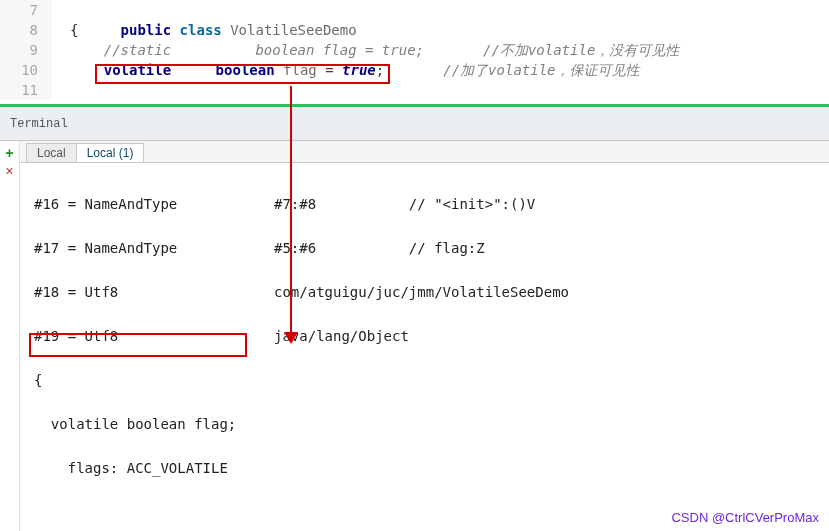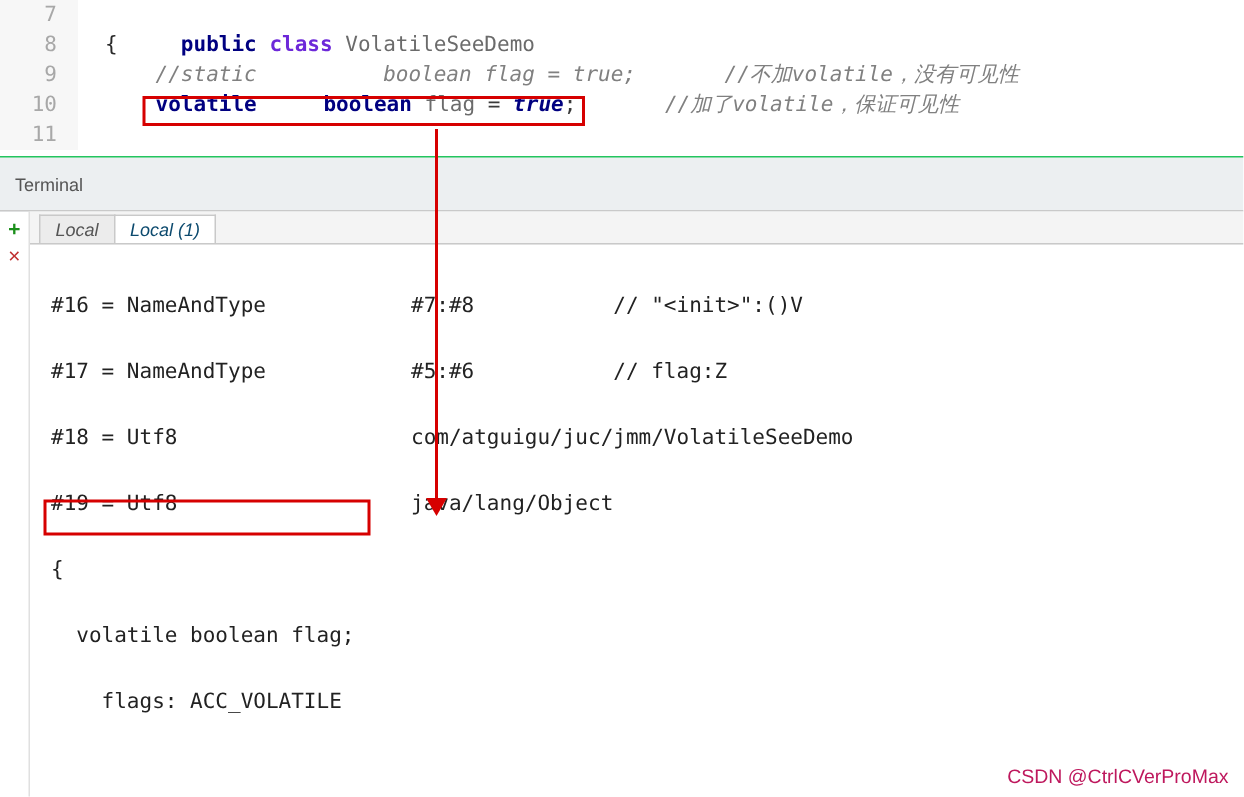--- a/index.html
+++ b/index.html
@@ -28,48 +28,48 @@
     color: #a8a8a8;
     background: #f7f7f7;
     font-family: Consolas, monospace;
   }
   .code {
     padding-left: 18px;
     white-space: pre;
     font-family: Consolas, monospace;
   }
   .kw-public { color: #000080; font-weight: bold; }
-  .kw-class  { color: #6d28d9; font-weight: bold; }
+  .kw-class  { color: #0369a1; font-weight: bold; }
   .kw-volatile { color: #000080; font-weight: bold; }
   .kw-boolean  { color: #000080; font-weight: bold; padding-left: 36px; }
   .kw-true     { color: #000080; font-weight: bold; font-style: italic; }
   .ident  { color: #3a3a3a; }
   .ident-dim { color: #6b6b6b; }
   .brace  { color: #2a2a2a; }
   .comment { color: #808080; font-style: italic; }
   .comment-cn { color: #808080; font-style: italic; }
   .red-box-abs {
     position: absolute;
     border: 2px solid #d60000;
     pointer-events: none;
   }
   #box-volatile-decl { left: 95px; top: 64px; width: 295px; height: 20px; }
   #box-flags-acc     { left: 29px;  top: 333px; width: 218px; height: 24px; }
 
   
   .terminal-bar {
     margin-top: 4px;
-    border-top: 1px solid #22c55e;
+    border-top: 3px solid #22c55e;
     border-bottom: 1px solid #c9c9c9;
     background: #eceff1;
     height: 37px;
     display: flex;
     align-items: center;
     padding-left: 10px;
-    font-family: Liberation Sans, sans-serif;
+    font-family: Liberation Mono, monospace;
     font-size: 12px;
     color: #555;
   }
   .terminal-body {
     display: flex;
   }
   .tool-col {
     width: 20px;
     display: flex;
     flex-direction: column;
@@ -86,21 +86,20 @@
   }
   .tabs {
     display: flex;
     height: 22px;
     border-bottom: 1px solid #c9c9c9;
     font-family: "Segoe UI", Arial, sans-serif;
     font-size: 12px;
     background: #f4f4f4;
     align-items: flex-end;
     padding-left: 6px;
-    font-style: italic;
   }
   .tab {
     padding: 2px 10px;
     border: 1px solid #c9c9c9;
     border-bottom: none;
     margin-right: -1px;
     background: #ececec;
     color: #555;
   }
   .tab.active {
@@ -120,21 +119,21 @@
     display: grid;
     grid-template-columns: 240px 1fr;
   }
   .b { display:inline; }
   .watermark {
     position: absolute;
     right: 10px;
     bottom: 6px;
     font-family: "Segoe UI", Arial, sans-serif;
     font-size: 13px;
-    color: #be185d;
+    color: #6d28d9;
   }
   
   .arrow-line {
     position: absolute;
     left: 290px;
     top: 86px;
     width: 2px;
     height: 248px;
     background: #d60000;
     pointer-events:none;

